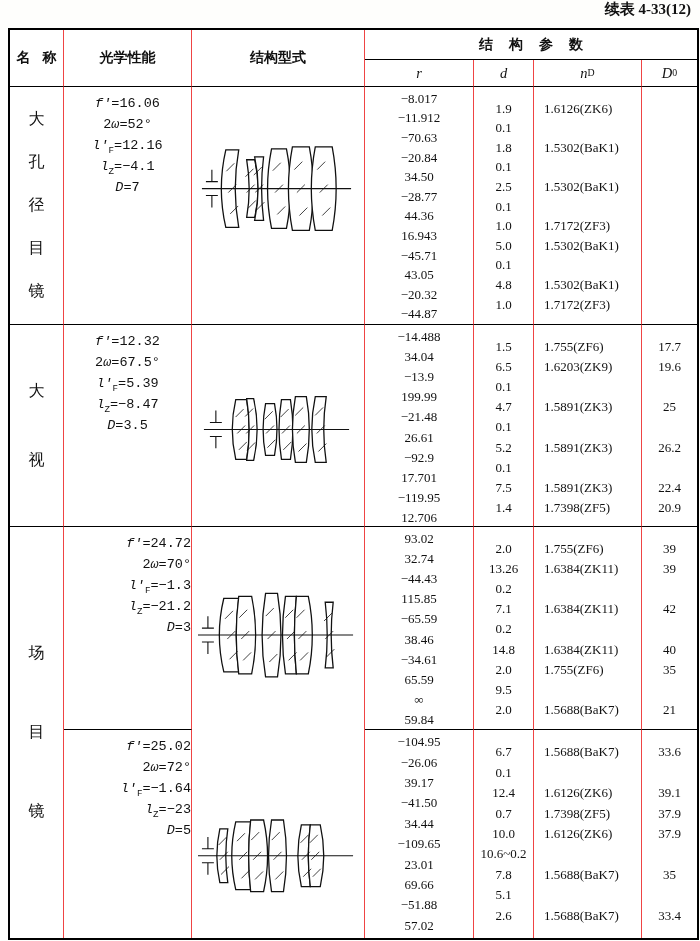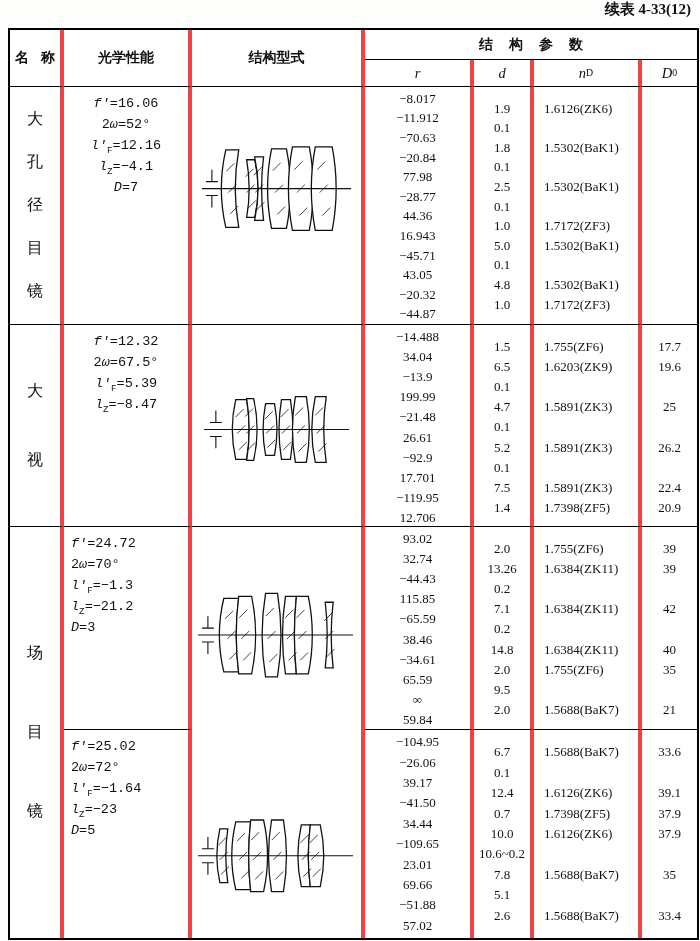--- a/index.html
+++ b/index.html
@@ -5,40 +5,40 @@
   html,body{margin:0;padding:0;background:#ffffff;}
   body{width:700px;height:941px;position:relative;overflow:hidden;
        font-family:"Liberation Serif","DejaVu Serif",serif;color:#111;}
   .page{position:absolute;inset:0;background:#fefefc;}
   .title{position:absolute;top:0;right:9px;font-weight:bold;font-size:15px;
          font-family:"Liberation Serif","DejaVu Serif",serif;}
   .tbl{position:absolute;left:8px;top:28px;width:687px;height:908px;
        border:2px solid #000;display:grid;box-sizing:content-box;
        grid-template-columns:54px 128px 173px 109px 60px 108px 55px;
        grid-template-rows:30px 27px 238px 202px 203px 208px;background:#fff;}
-  .c{border-right:4px solid #ef4444;border-bottom:1px solid #000;box-sizing:border-box;
+  .c{border-right:1px solid #ef4444;border-bottom:1px solid #000;box-sizing:border-box;
      overflow:hidden;position:relative;}
   .lc{border-right:none;}
   .lr{border-bottom:none;}
   .hdr{display:flex;align-items:center;justify-content:center;font-weight:bold;
        font-size:14px;text-align:center;}
   .ws12 span{letter-spacing:12px;margin-right:-12px;}
   .ws16 span{letter-spacing:16px;margin-right:-16px;}
   .shdr{display:flex;align-items:center;justify-content:center;font-size:14.5px;}
   .shdr i{font-style:italic;}
   sub{vertical-align:sub;font-size:68%;line-height:0;}
   i{font-style:italic;}
   
   .name-cell{display:flex;flex-direction:column;align-items:center;justify-content:center;
              font-size:16px;}
   .g1{gap:22px}.g2{gap:48px}.g34{gap:58px}
   
   .perf-cell{padding-top:6px;font-size:13.5px;line-height:21px;font-family:Liberation Mono, monospace;}
   .ta-c{text-align:center;}
-  .ta-l{text-align:left;padding-left:7px;}
+  .ta-l{text-align:right;padding-left:7px;}
   
   .s1{--rh:19.6px}.s2{--rh:20.1px}.s3{--rh:20.1px}.s4{--rh:20.4px}
   .vcol{display:flex;flex-direction:column;align-items:stretch;padding-top:2px;
         font-size:13px;}
   .vcol.off{padding-top:calc(2px + var(--rh)/2);}
   .vrow{height:var(--rh);display:flex;align-items:center;justify-content:center;
         white-space:nowrap;flex:none;}
   .vcol.nl .vrow{justify-content:flex-start;padding-left:10px;}
   
   .struct-cell{display:block;}
@@ -105,20 +105,21 @@
         <div class="pline">2<i>ω</i>=52°</div>
         <div class="pline"><i>l′</i><sub>F</sub>=12.16</div>
         <div class="pline"><i>l</i><sub>Z</sub>=−4.1</div>
         <div class="pline"><i>D</i>=7</div>
       </div>
     <div class="c perf-cell ta-c s2" style="grid-area:4/2/5/3">
         <div class="pline"><i>f′</i>=12.32</div>
         <div class="pline">2<i>ω</i>=67.5°</div>
         <div class="pline"><i>l′</i><sub>F</sub>=5.39</div>
         <div class="pline"><i>l</i><sub>Z</sub>=−8.47</div>
+        <div class="pline"><i>D</i>=3.5</div>
       </div>
     <div class="c perf-cell ta-l s3" style="grid-area:5/2/6/3">
         <div class="pline"><i>f′</i>=24.72</div>
         <div class="pline">2<i>ω</i>=70°</div>
         <div class="pline"><i>l′</i><sub>F</sub>=−1.3</div>
         <div class="pline"><i>l</i><sub>Z</sub>=−21.2</div>
         <div class="pline"><i>D</i>=3</div>
       </div>
     <div class="c perf-cell ta-l s4 lr" style="grid-area:6/2/7/3">
         <div class="pline"><i>f′</i>=25.02</div>
@@ -243,21 +244,21 @@
           <line class="ht" x1="120" y1="334" x2="128" y2="326"></line>
           <line class="ht" x1="121.5" y1="351.05" x2="129.5" y2="343.05"></line>
         </svg>
     </div>
 
     <div class="c vcol s1" style="grid-area:3/4/4/5">
         <div class="vrow">−8.017</div>
         <div class="vrow">−11.912</div>
         <div class="vrow">−70.63</div>
         <div class="vrow">−20.84</div>
-        <div class="vrow">77.98</div>
+        <div class="vrow">34.50</div>
         <div class="vrow">−28.77</div>
         <div class="vrow">44.36</div>
         <div class="vrow">16.943</div>
         <div class="vrow">−45.71</div>
         <div class="vrow">43.05</div>
         <div class="vrow">−20.32</div>
         <div class="vrow">−44.87</div>
       </div>
     <div class="c vcol off s1" style="grid-area:3/5/4/6">
         <div class="vrow">1.9</div>

